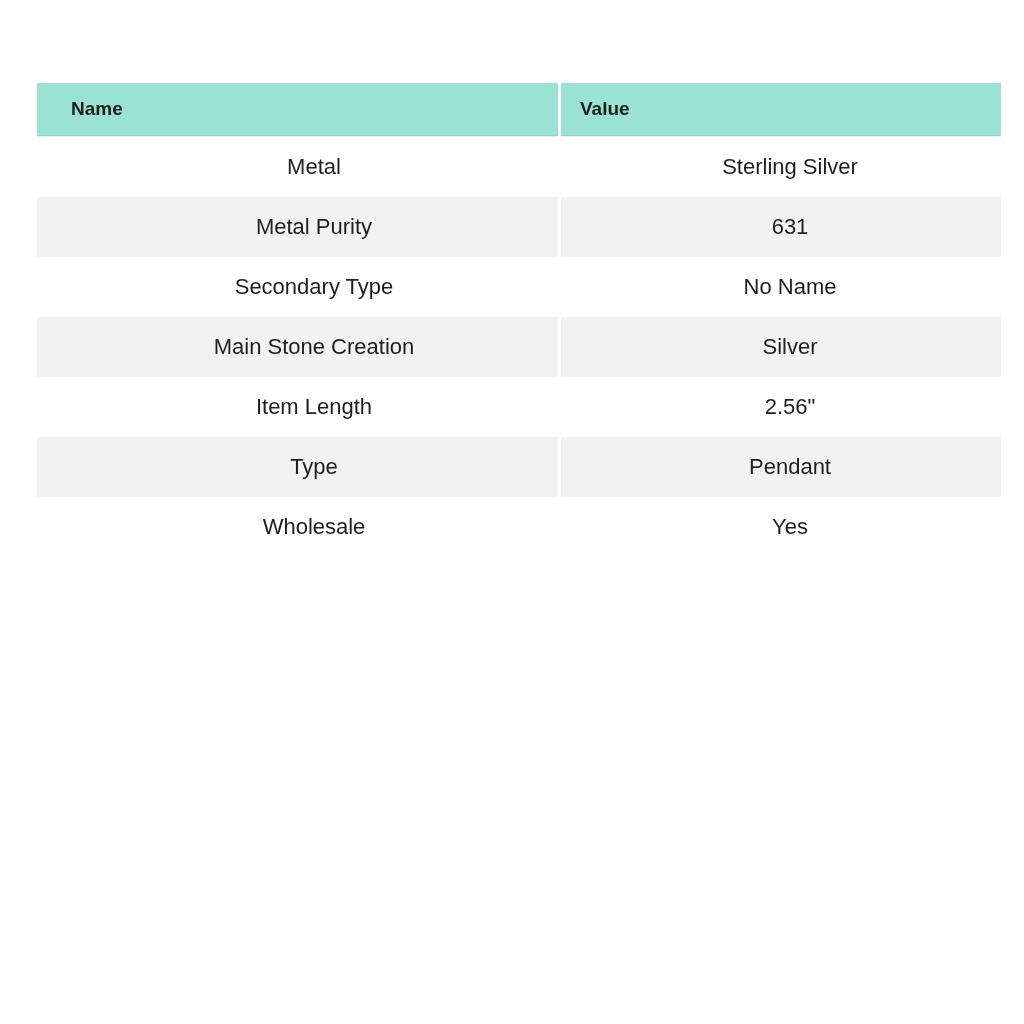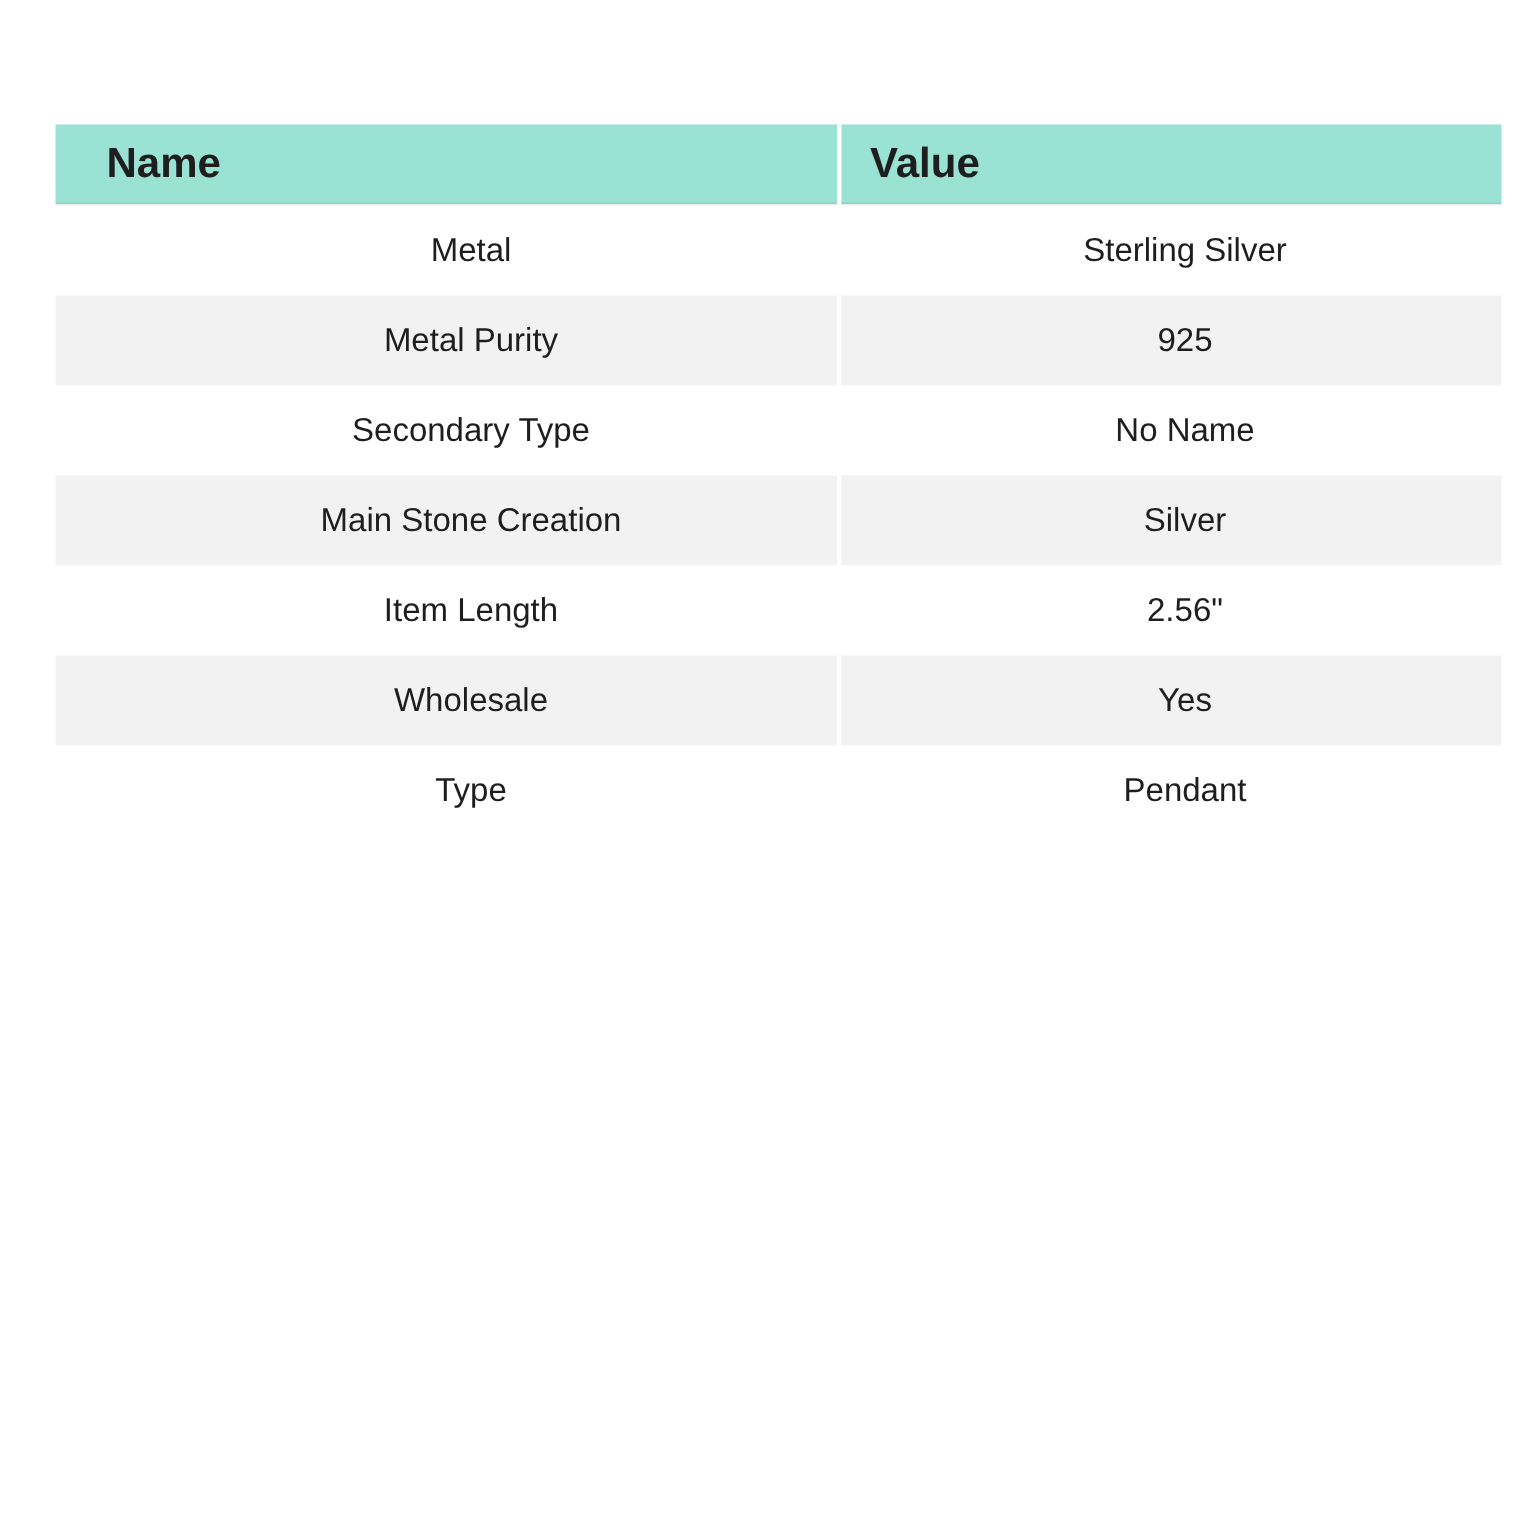--- a/index.html
+++ b/index.html
@@ -22,21 +22,21 @@
     width: 964px;
     border-collapse: collapse;
     table-layout: fixed;
     color: var(--text-color, #1e1e1e);
     font-size: 22px;
   }
   table.spec-table th {
     height: 50px;
     background: var(--header-bg, #9ae2d4);
     font-weight: 700;
-    font-size: 28px;
+    font-size: 19px;
     text-align: left;
     vertical-align: middle;
     border-bottom: 2px solid rgba(0, 0, 0, 0.07);
   }
   table.spec-table td {
     height: 58px;
     font-weight: 400;
     text-align: center;
     vertical-align: middle;
     background: var(--row-bg, #ffffff);
@@ -66,37 +66,37 @@
         <th>Value</th>
       </tr>
     </thead>
     <tbody id="table-body">
         <tr>
           <td>Metal</td>
           <td>Sterling Silver</td>
         </tr>
         <tr>
           <td>Metal Purity</td>
-          <td>925</td>
+          <td>631</td>
         </tr>
         <tr>
           <td>Secondary Type</td>
           <td>No Name</td>
         </tr>
         <tr>
           <td>Main Stone Creation</td>
           <td>Silver</td>
         </tr>
         <tr>
           <td>Item Length</td>
           <td>2.56"</td>
         </tr>
         <tr>
+          <td>Type</td>
+          <td>Pendant</td>
+        </tr>
+        <tr>
           <td>Wholesale</td>
           <td>Yes</td>
-        </tr>
-        <tr>
-          <td>Type</td>
-          <td>Pendant</td>
         </tr>
       </tbody>
   </table>
 </div>
 
 </body></html>

